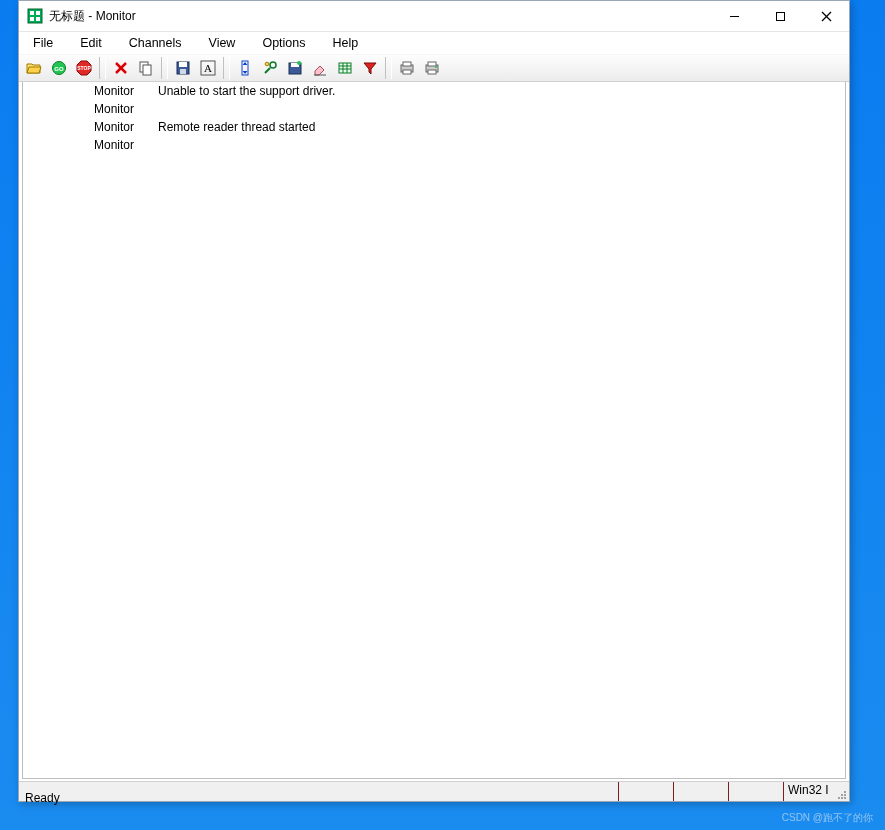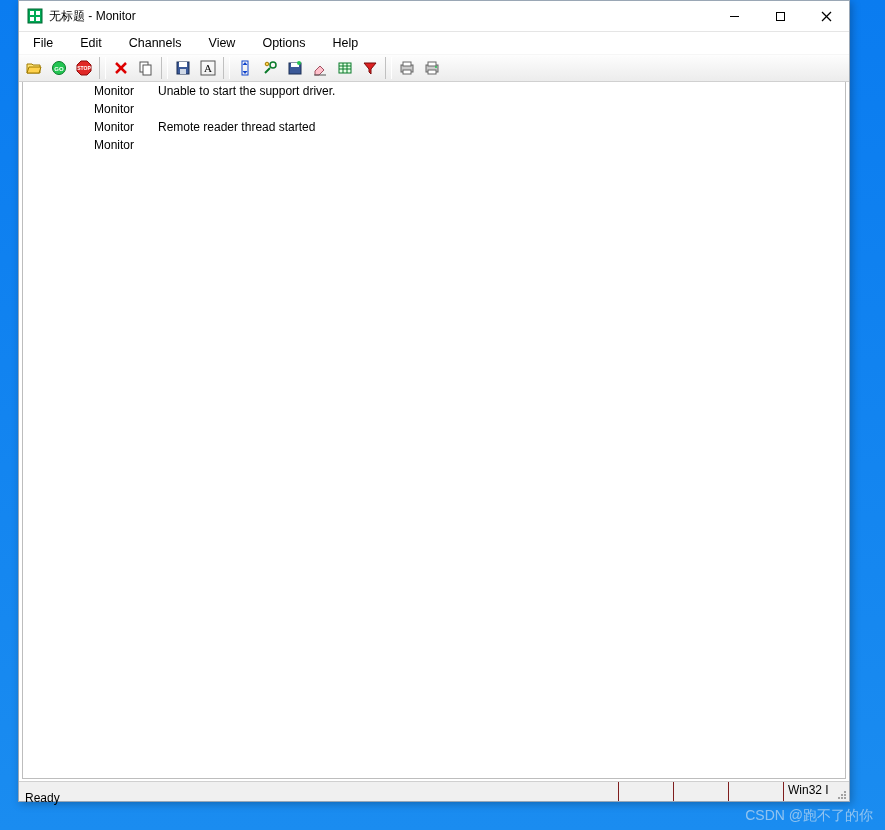--- a/index.html
+++ b/index.html
@@ -32,21 +32,21 @@
   .row .cell-time{width:59px;padding-left:6px;}
   .row .cell-channel{width:58px;padding-left:6px;}
   .row .cell-msg{flex:1;padding-left:6px;}
   
   .statusbar{height:19px;border-top:1px solid #d0d0d0;background:#f0f0f0;display:flex;align-items:center;font-size:12px;}
   .statusbar .pane-main{flex:1;padding-left:6px;margin-top:12px;}
   .statusbar .pane{border-left:1px solid #7f1d1d;height:100%;box-sizing:border-box;padding:1px 4px;width:55px;}
   .statusbar .pane.last{width:52px;}
   .statusbar .grip{width:14px;height:100%;display:flex;align-items:flex-end;justify-content:flex-end;padding:0 2px 1px 0;box-sizing:border-box;}
   
-  .watermark{position:absolute;right:12px;bottom:5px;color:rgba(240,240,240,.55);font-size:14px;font-family:"Microsoft YaHei",sans-serif;pointer-events:none;text-align:center;}
+  .watermark{position:absolute;right:12px;bottom:5px;color:rgba(240,240,240,.55);font-size:10px;font-family:"Microsoft YaHei",sans-serif;pointer-events:none;text-align:center;}
 </style>
 </head>
 <body>
 
 <div class="window">
 
   <div class="titlebar">
     <span class="app-icon">
       <svg viewBox="0 0 16 16">
           <rect x="1" y="1" width="14" height="14" fill="#0a5" stroke="#063" stroke-width="1"></rect>

